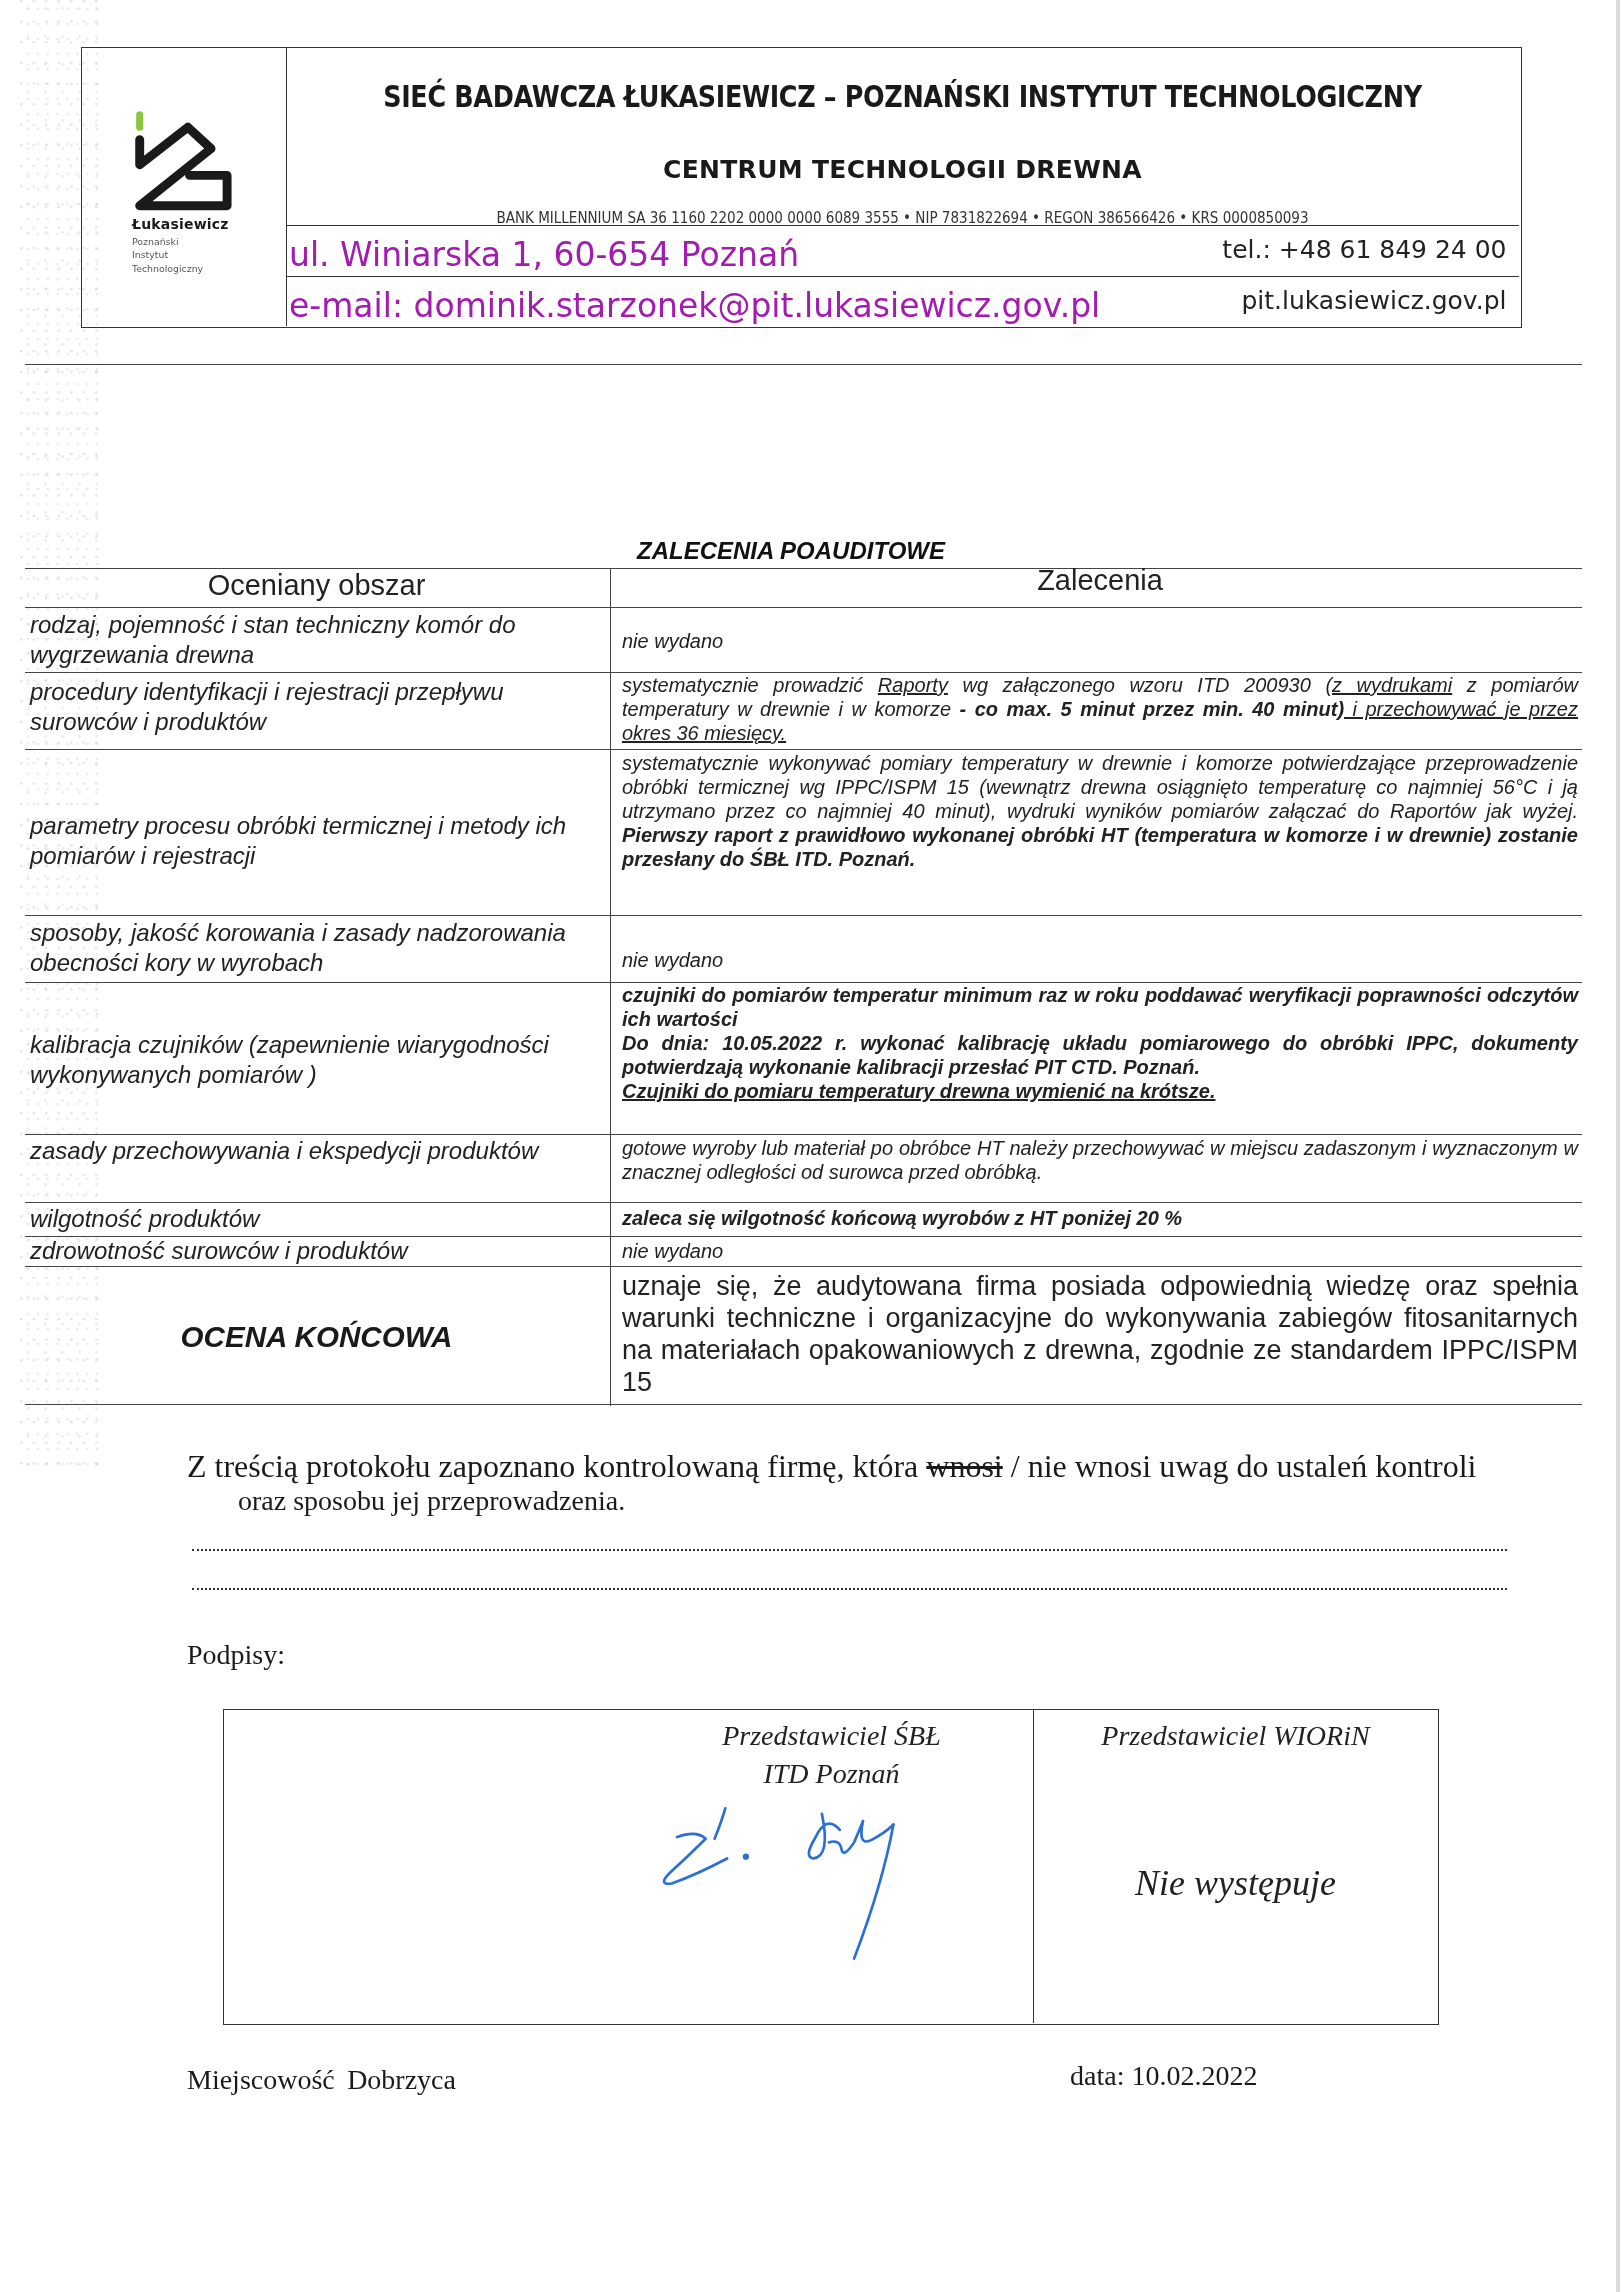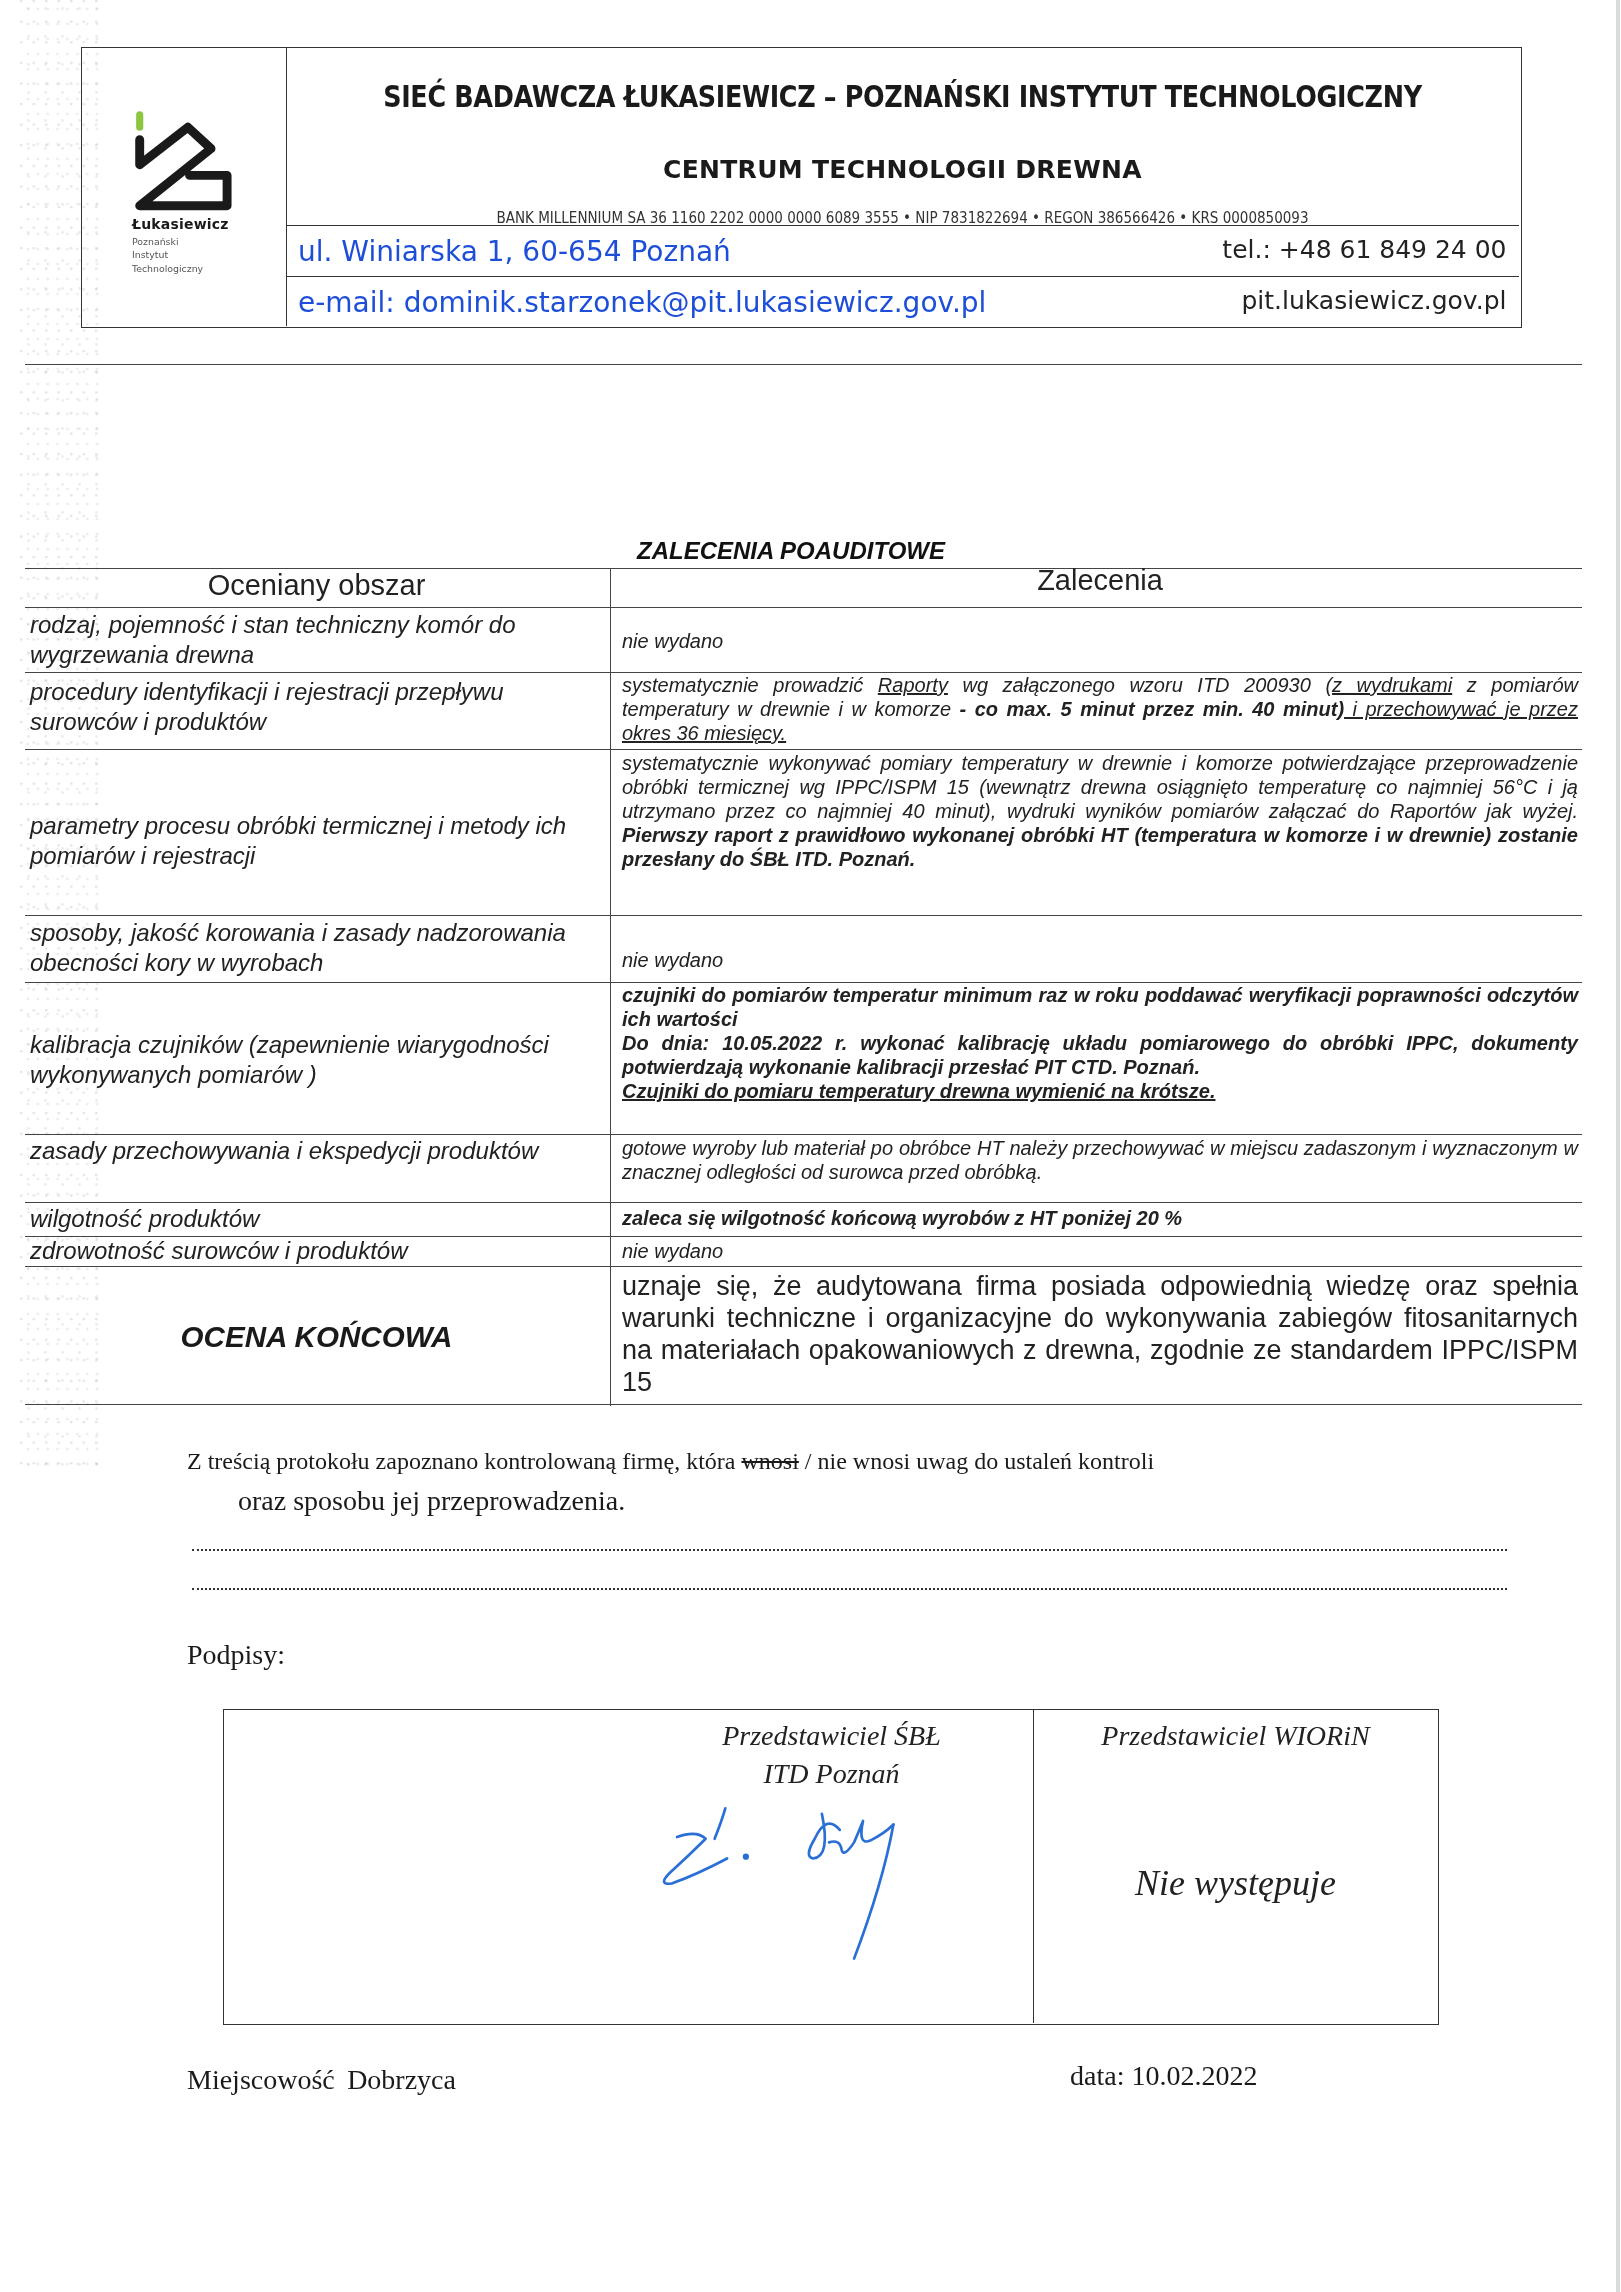--- a/index.html
+++ b/index.html
@@ -17,21 +17,21 @@
   .hdr { left: 81px; top: 47px; width: 1441px; height: 281px; border: 1.8px solid #333; box-sizing: border-box; }
   .hdr-logo { left: 0; top: 0; width: 205px; height: 278px; border-right: 1.8px solid #333; box-sizing: border-box; }
   .logo-svg { left: 47px; top: 61px; }
   .logo-name { left: 50px; top: 168px; font-family: "DejaVu Sans", sans-serif; font-weight: bold; font-size: 14px; letter-spacing: 0.2px; color: #1a1a1a; }
   .logo-sub { left: 50px; top: 187px; font-family: "DejaVu Sans", sans-serif; font-size: 9.4px; line-height: 13.4px; color: #555; }
   .hdr-title { left: 205px; top: 32px; width: 1231px; text-align: center; font-family: "DejaVu Sans", sans-serif; font-weight: bold; font-size: 29.6px; letter-spacing: -0.4px; transform: scaleX(.86); transform-origin: center; white-space: nowrap; }
   .hdr-sub { left: 205px; top: 107px; width: 1231px; text-align: center; font-family: "DejaVu Sans", sans-serif; font-weight: bold; font-size: 25px; letter-spacing: 0.3px; white-space: nowrap; }
   .hdr-bank { left: 205px; top: 161px; width: 1231px; text-align: center; font-family: "DejaVu Sans", sans-serif; font-size: 15px; color: #333; transform: scaleX(.9); transform-origin: center; white-space: nowrap; }
   .hdr-row1 { left: 205px; top: 177px; width: 1232px; height: 51px; border-top: 1.8px solid #333; box-sizing: border-box; }
   .hdr-row2 { left: 205px; top: 228px; width: 1232px; height: 49px; border-top: 1.8px solid #333; box-sizing: border-box; }
-  .hdr-cell-l { left: 11px; font-family: "DejaVu Sans", sans-serif; font-size: 28px; white-space: nowrap; color: #1d4ed8; }
+  .hdr-cell-l { left: 2px; font-family: "DejaVu Sans", sans-serif; font-size: 33px; white-space: nowrap; color: #a21caf; }
   .hdr-cell-r { right: 12.5px; font-family: "DejaVu Sans", sans-serif; font-size: 25px; white-space: nowrap; color: #222; }
   .hdr-row1 .hdr-cell-l, .hdr-row1 .hdr-cell-r { top: 9px; }
   .hdr-row2 .hdr-cell-l, .hdr-row2 .hdr-cell-r { top: 9px; }
 
   .rule-top { left: 25px; top: 364px; width: 1557px; height: 0; border-top: 1.8px solid #444; }
 
   
   .tbl-title { left: 637px; top: 537px; font-family: "Liberation Sans", sans-serif; font-style: italic; font-weight: bold; font-size: 24px; color: #111; }
   .tline { left: 25px; width: 1557px; height: 0; border-top: 1.8px solid #444; }
   .vline { left: 610px; width: 0; border-left: 1.8px solid #444; }
@@ -39,21 +39,21 @@
   .cl { left: 30px; width: 573px; font-style: italic; font-size: 24px; line-height: 29.6px; }
   .cr { left: 622px; width: 956px; font-style: italic; font-size: 20px; line-height: 24px; text-align: justify; }
   .hd { font-size: 29px; font-style: normal; text-align: center; }
   .b { font-weight: bold; }
   .u { text-decoration: underline; }
   .final-l { left: 30px; width: 573px; text-align: center; font-family: "Liberation Sans", sans-serif; font-weight: bold; font-style: italic; font-size: 29.6px; }
   .final-r { left: 622px; width: 956px; font-family: "Liberation Sans", sans-serif; font-size: 27px; line-height: 32px; text-align: justify; color: #222; }
 
   
   .serif { font-family: "Liberation Serif", serif; color: #1a1a1a; }
-  .p1 { left: 187px; top: 1448px; font-size: 24px; white-space: nowrap; }
+  .p1 { left: 187px; top: 1448px; font-size: 32px; white-space: nowrap; }
   .p1 s { text-decoration: line-through; }
   .p2 { left: 238px; top: 1485px; font-size: 28px; white-space: nowrap; }
   .dots { left: 192px; width: 1315px; height: 0; border-top: 2.7px dotted #333; }
   .podpisy { left: 187px; top: 1639px; font-size: 28px; }
 
   .sig { left: 223px; top: 1709px; width: 1216px; height: 316px; border: 1.8px solid #333; box-sizing: border-box; }
   .sig-col { top: 0; height: 313px; box-sizing: border-box; }
   .sig-c1 { left: 0; width: 406px; border-right: 1.8px solid #333; }
   .sig-c2 { left: 406px; width: 404px; border-right: 1.8px solid #333; }
   .sig-c3 { left: 810px; width: 403px; }

